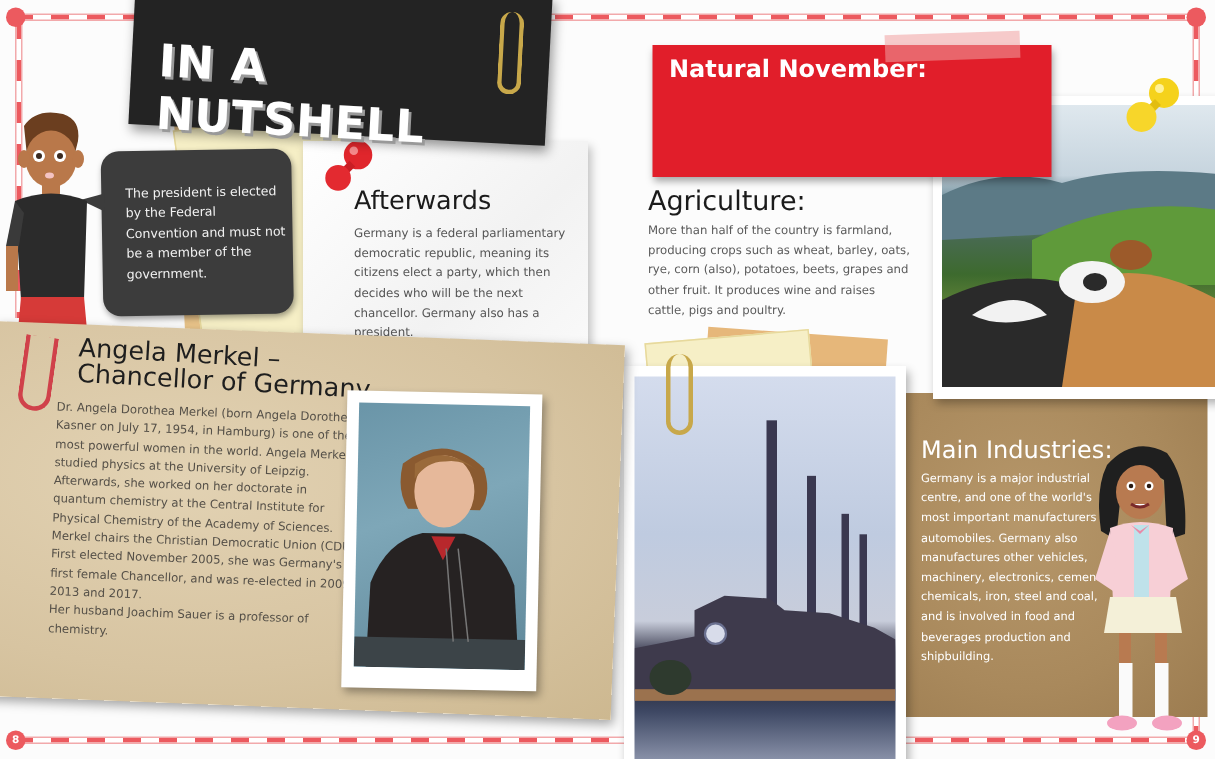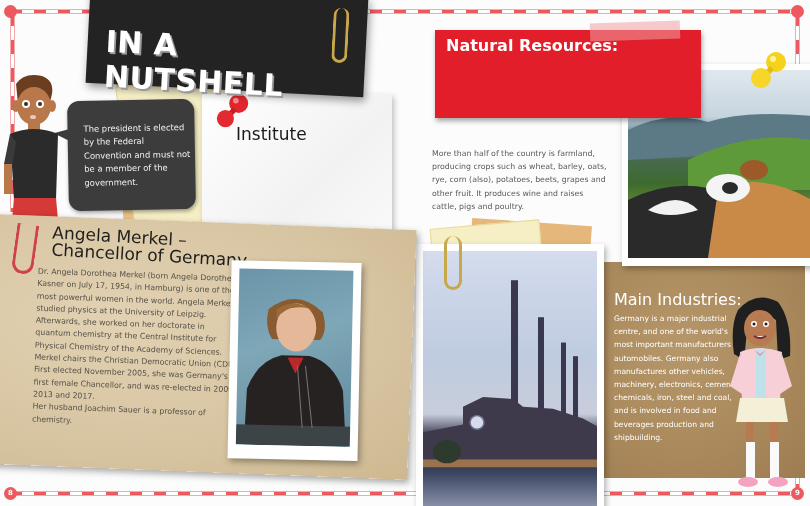--- a/index.html
+++ b/index.html
@@ -144,21 +144,22 @@
     <div class="bubble-text">The president is elected by the Federal Convention and must not be a member of the government.</div>
   </div>
 
   <div class="gov-card">
     <svg class="pin-red" viewBox="0 0 40 40">
       <circle cx="26" cy="12" r="10" fill="#e0262c"></circle>
       <path d="M20 16 L10 26 L14 30 L24 20 Z" fill="#c91e24"></path>
       <circle cx="12" cy="28" r="9" fill="#e32a30"></circle>
       <circle cx="23" cy="9" r="3" fill="#f58a8c"></circle>
     </svg>
-    <div class="gov-title">Institute</div>
+    <div class="gov-title">Afterwards</div>
+    <div class="gov-text">Germany is a federal parliamentary democratic republic, meaning its citizens elect a party, which then decides who will be the next chancellor. Germany also has a president.</div>
   </div>
 
   <div class="red-clip"></div>
   <div class="kraft">
     <div class="merkel-title">
       <div>Angela Merkel –</div>
       <div>Chancellor of Germany</div>
     </div>
     <div class="merkel-text">
       <span>Dr. Angela Dorothea Merkel (born Angela Dorothea Kasner on July 17, 1954, in Hamburg) is one of the most powerful women in the world. Angela Merkel studied physics at the University of Leipzig. Afterwards, she worked on her doctorate in quantum chemistry at the Central Institute for Physical Chemistry of the Academy of Sciences. Merkel chairs the Christian Democratic Union (CDU). First elected November 2005, she was Germany's first female Chancellor, and was re-elected in 2009, 2013 and 2017.</span><br>
@@ -174,24 +175,25 @@
           <path d="M50 88 L58 104 L66 88 Z" fill="#b8282c"></path>
           <rect x="0" y="156" width="114" height="20" fill="#3c4448"></rect>
           <line x1="60" y1="96" x2="66" y2="158" stroke="#777" stroke-width="1"></line>
           <line x1="68" y1="96" x2="76" y2="158" stroke="#777" stroke-width="1"></line>
         </svg>
       </div>
     </div>
   </div>
 
   <div class="nat-box">
-    <div class="nat-title">Natural Resources:</div>
+    <div class="nat-title">Natural November:</div>
   </div>
   <div class="tape"></div>
 
+  <div class="agri-title">Agriculture:</div>
   <div class="agri-text">More than half of the country is farmland, producing crops such as wheat, barley, oats, rye, corn (also), potatoes, beets, grapes and other fruit. It produces wine and raises cattle, pigs and poultry.</div>
 
   <div class="photo-cow">
     <div class="photo-cow-inner">
       <svg viewBox="0 0 184 188" width="100%" height="100%" preserveAspectRatio="none">
         <path d="M0 60 Q40 40 80 52 Q120 40 184 46 L184 80 L0 90 Z" fill="#5c7a86"></path>
         <path d="M60 90 Q120 60 184 70 L184 120 L60 120 Z" fill="#5f9a3a"></path>
         <path d="M0 130 Q40 110 80 118 Q110 108 140 130 L140 188 L0 188 Z" fill="#2a2a2a"></path>
         <path d="M20 140 Q50 120 70 140 Q40 150 20 140 Z" fill="#f2f2f2"></path>
         <path d="M90 120 Q130 100 184 130 L184 188 L80 188 Z" fill="#c98a48"></path>

